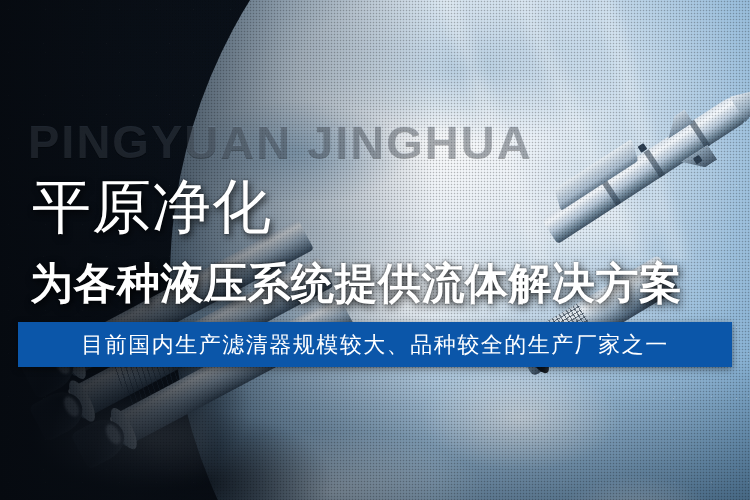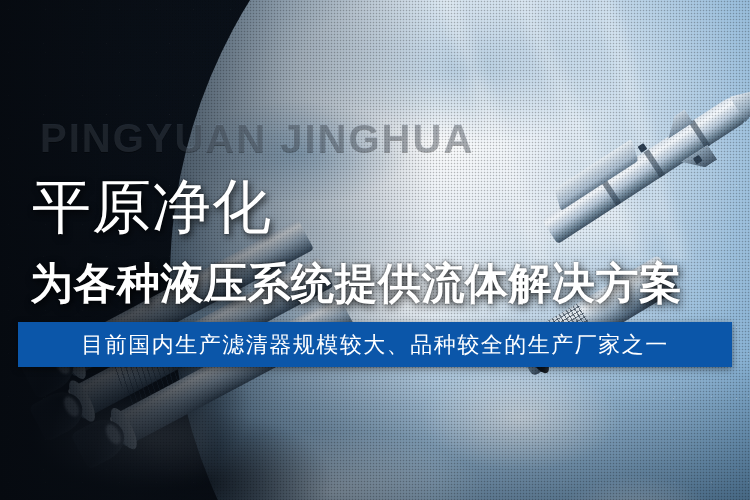--- a/index.html
+++ b/index.html
@@ -274,23 +274,23 @@
 
   
   #text-block {
     position: absolute;
     left: 0; top: 0;
     width: 750px; height: 500px;
   }
 
   #watermark {
     position: absolute;
-    left: 40px;
+    left: 28px;
     top: 118px;
-    font-size: 40px;
+    font-size: 47px;
     font-weight: 700;
     letter-spacing: 2px;
     line-height: 1;
     white-space: nowrap;
     color: rgba(150,168,188,.17);
     text-shadow: 0 1px 0 rgba(0,0,0,.30);
     user-select: none;
   }
 
   #title-main {

